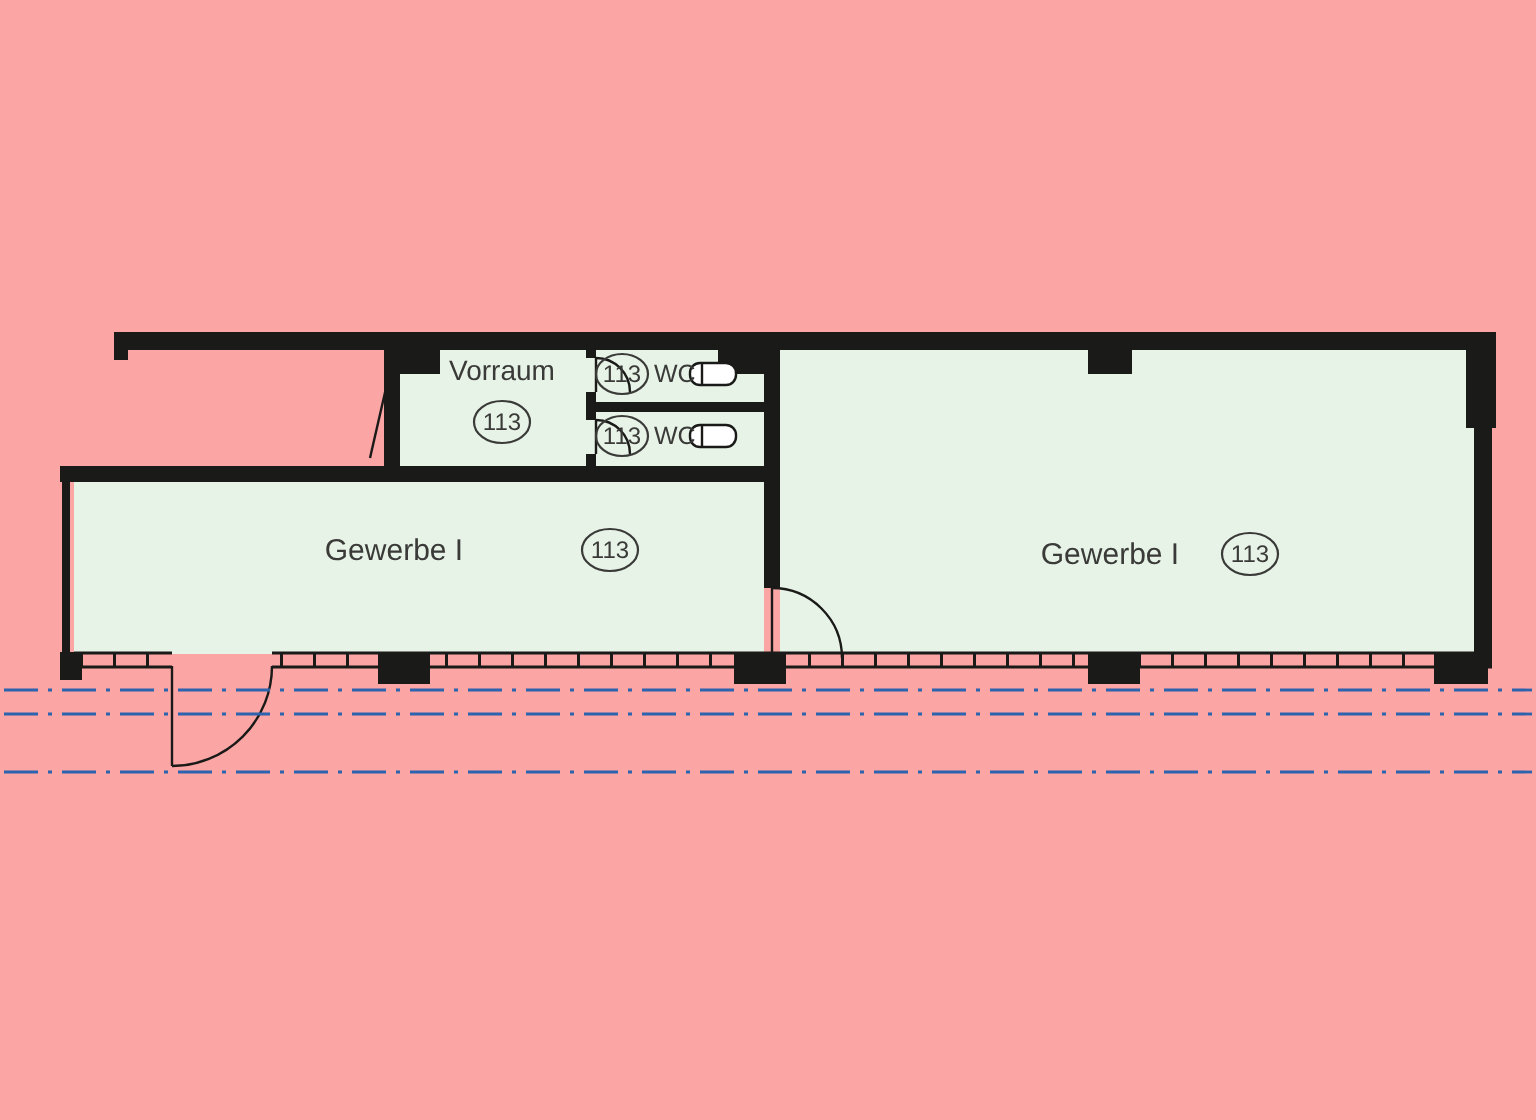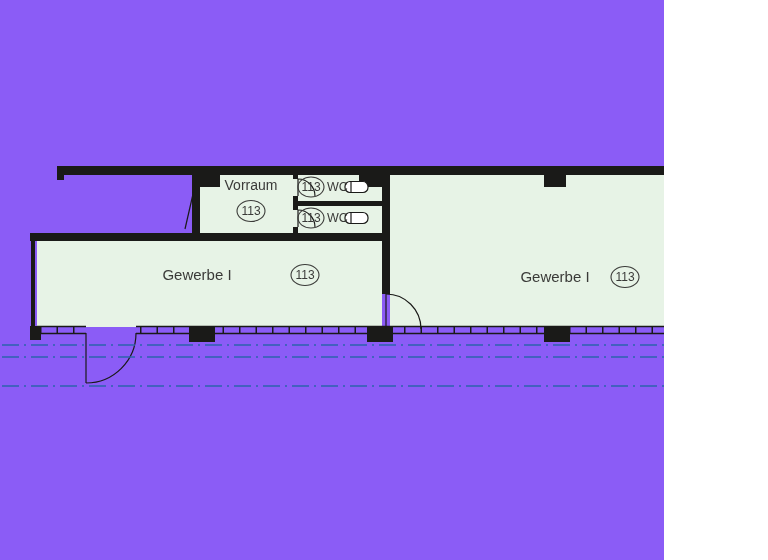--- a/index.html
+++ b/index.html
@@ -1,16 +1,16 @@
 <!DOCTYPE html>
 <html><head>
 <meta charset="utf-8">
 <style>
   html,body{margin:0;padding:0;background:#ffffff;}
-  .stage{position:relative;width:664px;height:560px;background:#8b5cf6;overflow:hidden;}
+  .stage{position:relative;width:768px;height:560px;background:#fca5a5;overflow:hidden;}
   svg{display:block;}
   .wall{fill:#1a1a18;}
   .thin{stroke:#1a1a18;stroke-width:1.5;fill:none;}
   .door{stroke:#1a1a18;stroke-width:1.2;fill:none;}
   .fixture{stroke:#1a1a18;stroke-width:1.2;fill:#ffffff;}
   .boundary{stroke:#2d63ad;stroke-width:1.4;fill:none;stroke-dasharray:17 5 2 5;}
   .glaz-ticks{stroke:#1a1a18;stroke-width:7;fill:none;stroke-dasharray:1.5 15;}
   text{font-family:"Liberation Sans","DejaVu Sans",sans-serif;fill:#3a3a38;}
   .room-name{font-size:15px;text-anchor:middle;}
   .room-name-sm{font-size:14px;text-anchor:middle;}

